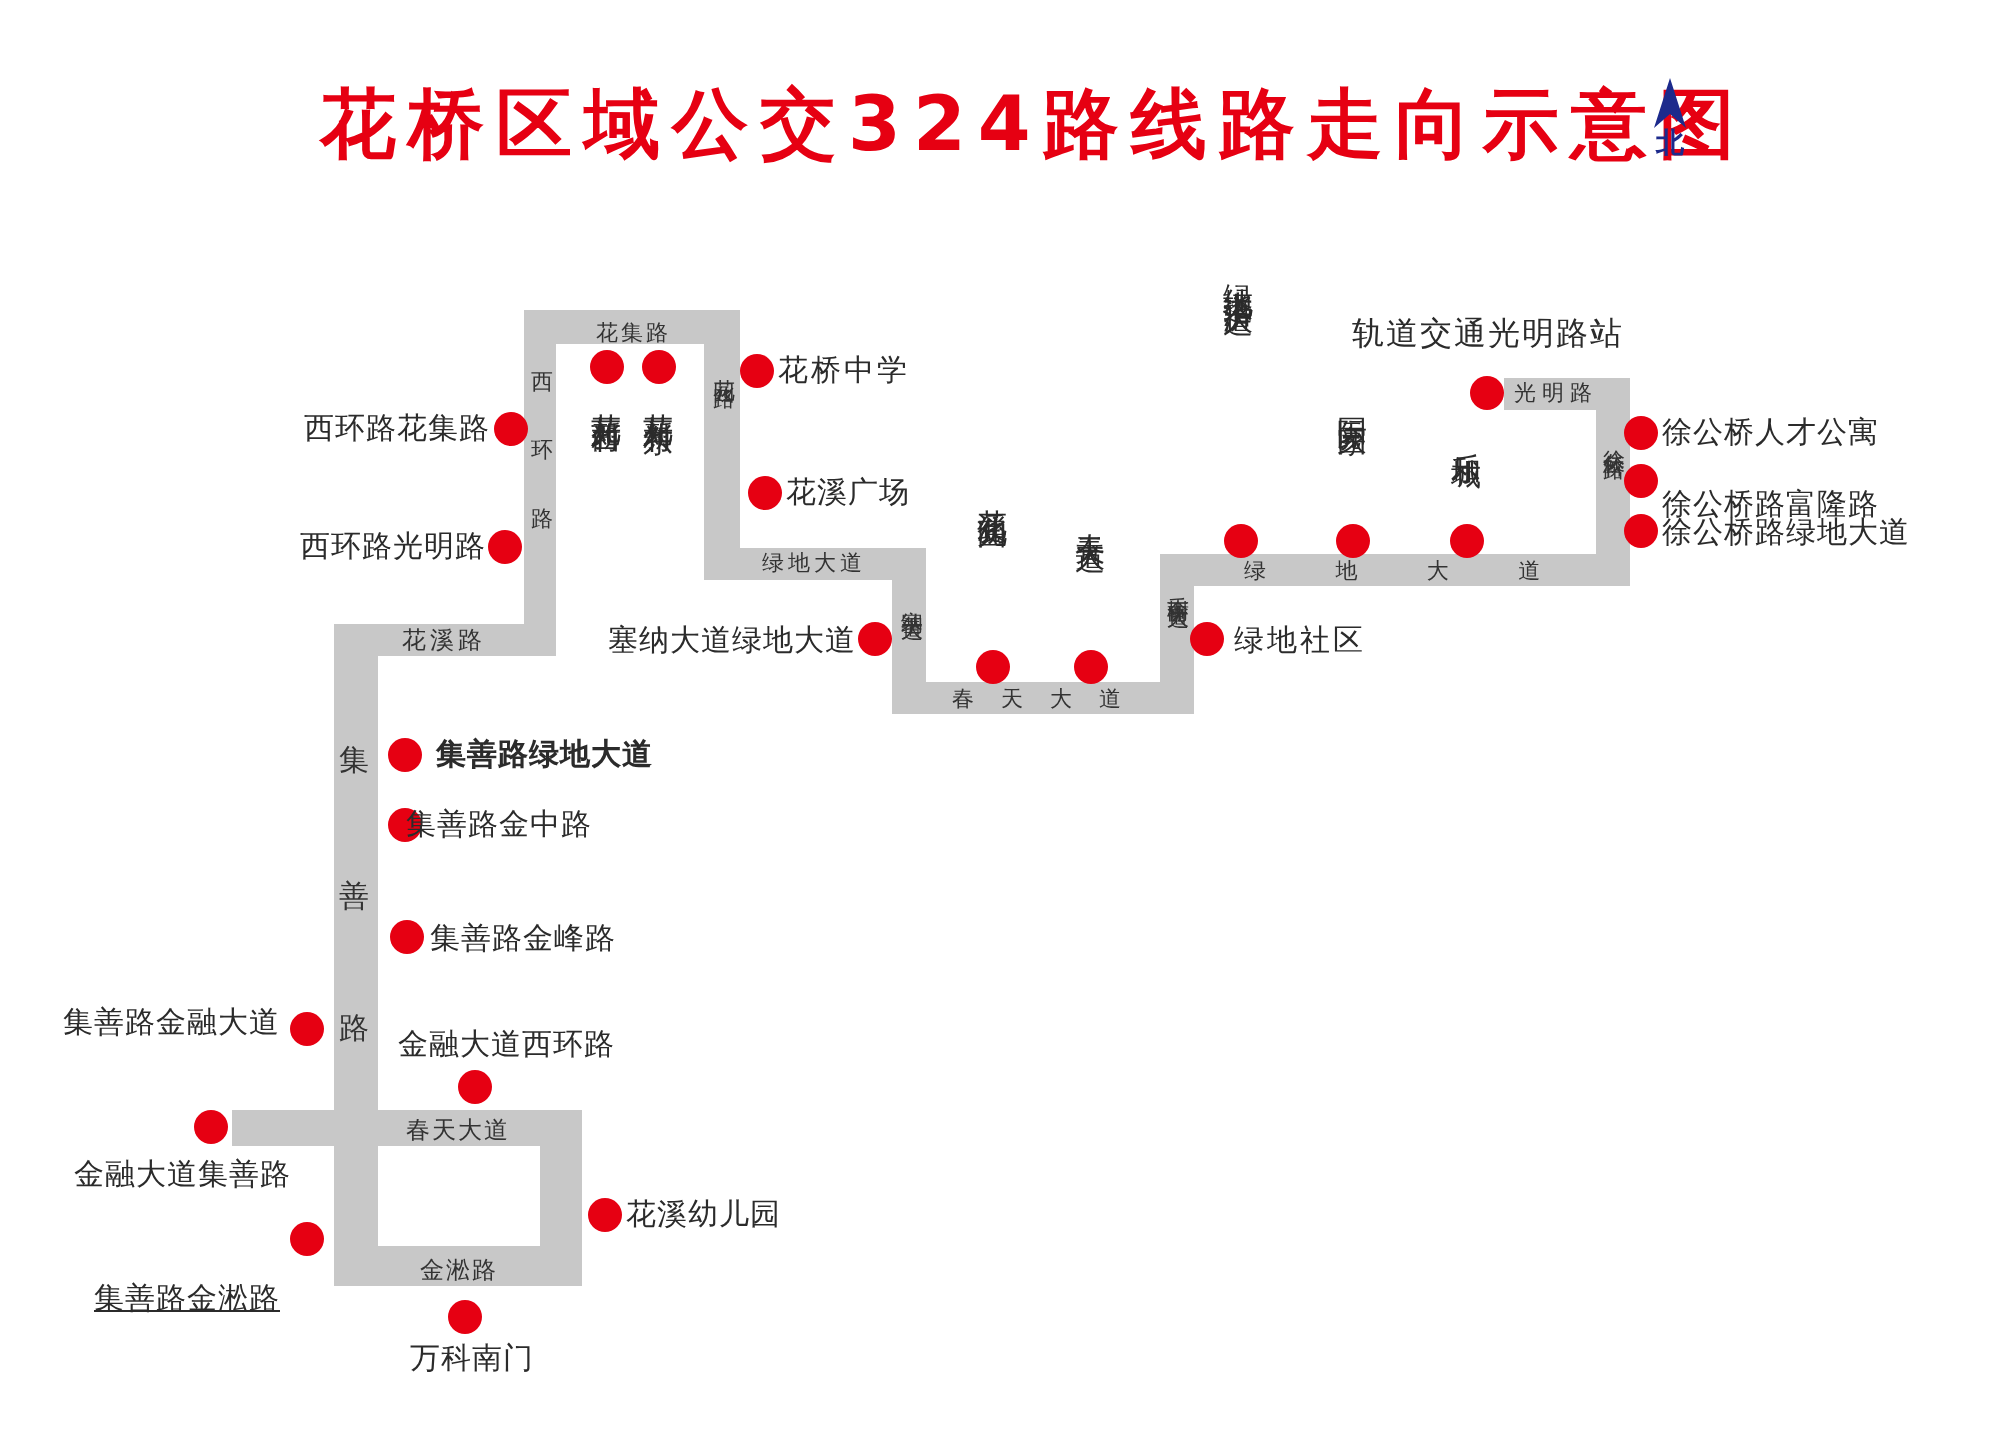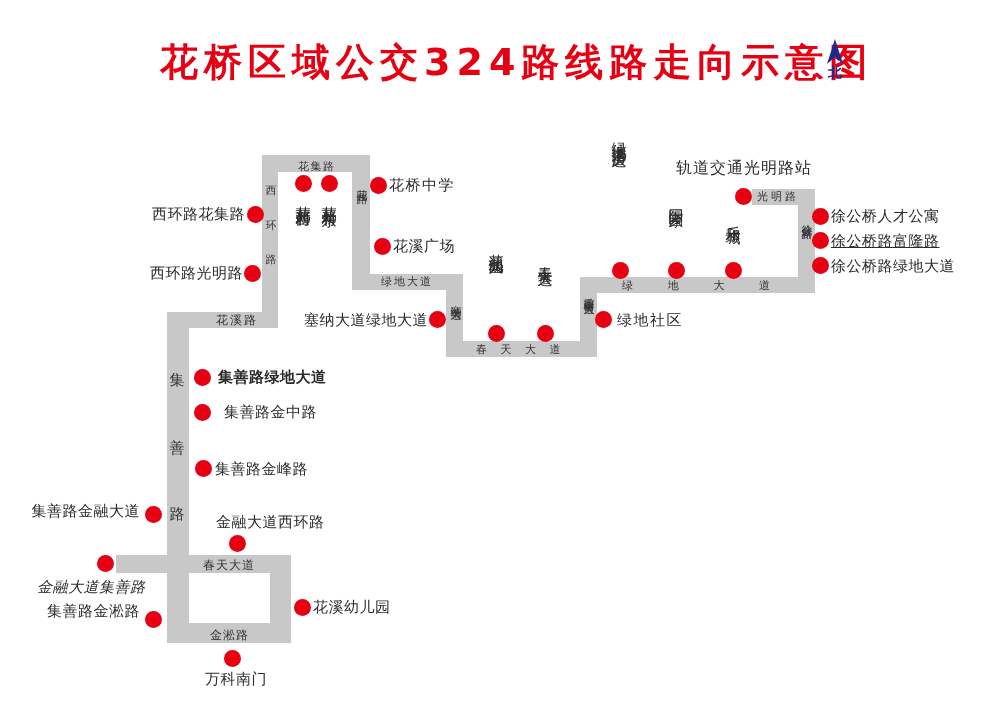--- a/index.html
+++ b/index.html
@@ -95,21 +95,21 @@
       <rect x="270" y="555" width="21" height="88"></rect>
       <rect x="167" y="623" width="124" height="20"></rect>
     </g>
   </svg>
 
   <div class="road-label" style="left:298px; top:161px; letter-spacing:1.5px;">花集路</div>
   <div class="road-label v" style="left:264px; top:177px; letter-spacing:34px;">西环路</div>
   <div class="road-label v" style="left:355px; top:180px; letter-spacing:2.5px;">花园路</div>
   <div class="road-label" style="left:381px; top:276px; letter-spacing:2px;">绿地大道</div>
   <div class="road-label v" style="left:449px; top:296px; letter-spacing:1.7px;">塞纳大道</div>
-  <div class="road-label" style="left:201px; top:313px; font-size:12px; line-height:14px; letter-spacing:2px;margin-left:15px;">花溪路</div>
+  <div class="road-label" style="left:201px; top:313px; font-size:12px; line-height:14px; letter-spacing:2px;">花溪路</div>
   <div class="road-label" style="left:476px; top:344px; letter-spacing:13.5px;">春天大道</div>
   <div class="road-label v" style="left:582px; top:289px; letter-spacing:1.5px;">香榭丽大道</div>
   <div class="road-label" style="left:622px; top:280px; letter-spacing:34.7px;">绿地大道</div>
   <div class="road-label" style="left:757px; top:191px; letter-spacing:3px;">光明路</div>
   <div class="road-label v" style="left:800px; top:216px; letter-spacing:1.5px;">徐公桥路</div>
   <div class="road-label v" style="left:169px; top:360px; width:15px; font-size:15px; line-height:15px; letter-spacing:67px;">集善路</div>
   <div class="road-label" style="left:203px; top:558px; font-size:12px; line-height:14px; letter-spacing:1px;">春天大道</div>
   <div class="road-label" style="left:210px; top:628px; font-size:12px; line-height:14px; letter-spacing:1px;">金淞路</div>
 
   <div class="dot" style="left:247px; top:206px;"></div>
@@ -147,25 +147,25 @@
   <div class="stop-label" style="left:393px; top:237px;">花溪广场</div>
   <div class="stop-label" style="right:572px; top:311px;">塞纳大道绿地大道</div>
   <div class="stop-label v" style="left:488px; top:242px;">花溪幼儿园</div>
   <div class="stop-label v" style="left:537px; top:255px;">春天大道</div>
   <div class="stop-label" style="left:617px; top:311px; letter-spacing:1.5px;">绿地社区</div>
   <div class="stop-label v" style="left:611px; top:130px;">绿地大道沿沪大道</div>
   <div class="stop-label v" style="left:668px; top:197px;">国际家园</div>
   <div class="stop-label v" style="left:725px; top:214px;">乐和城</div>
   <div class="stop-label big" style="left:676px; top:158px; letter-spacing:1px;">轨道交通光明路站</div>
   <div class="stop-label" style="left:831px; top:207px;">徐公桥人才公寓</div>
-  <div class="stop-label" style="left:831px; top:232px;text-decoration:underline;">徐公桥路富隆路</div>
+  <div class="stop-label" style="left:831px; top:243px;">徐公桥路富隆路</div>
   <div class="stop-label" style="left:831px; top:257px;">徐公桥路绿地大道</div>
   <div class="stop-label" style="left:218px; top:368px;font-weight:bold;">集善路绿地大道</div>
-  <div class="stop-label" style="left:224px; top:403px;">集善路金中路</div>
+  <div class="stop-label" style="left:203px; top:403px;">集善路金中路</div>
   <div class="stop-label" style="left:215px; top:460px;">集善路金峰路</div>
   <div class="stop-label" style="right:860px; top:504px;font-family:Liberation Mono, monospace;">集善路金融大道</div>
-  <div class="stop-label" style="left:216px; top:513px;">金融大道西环路</div>
-  <div class="stop-label" style="left:37px; top:578px;font-style:italic;">金融大道集善路</div>
-  <div class="stop-label" style="right:860px; top:602px;">集善路金淞路</div>
+  <div class="stop-label" style="left:199px; top:513px;">金融大道西环路</div>
+  <div class="stop-label" style="left:37px; top:578px;">金融大道集善路</div>
+  <div class="stop-label" style="right:860px; top:640px;text-decoration:underline;">集善路金淞路</div>
   <div class="stop-label" style="left:313px; top:598px;">花溪幼儿园</div>
   <div class="stop-label" style="left:205px; top:670px;">万科南门</div>
 
 </div>
 
 </body></html>

